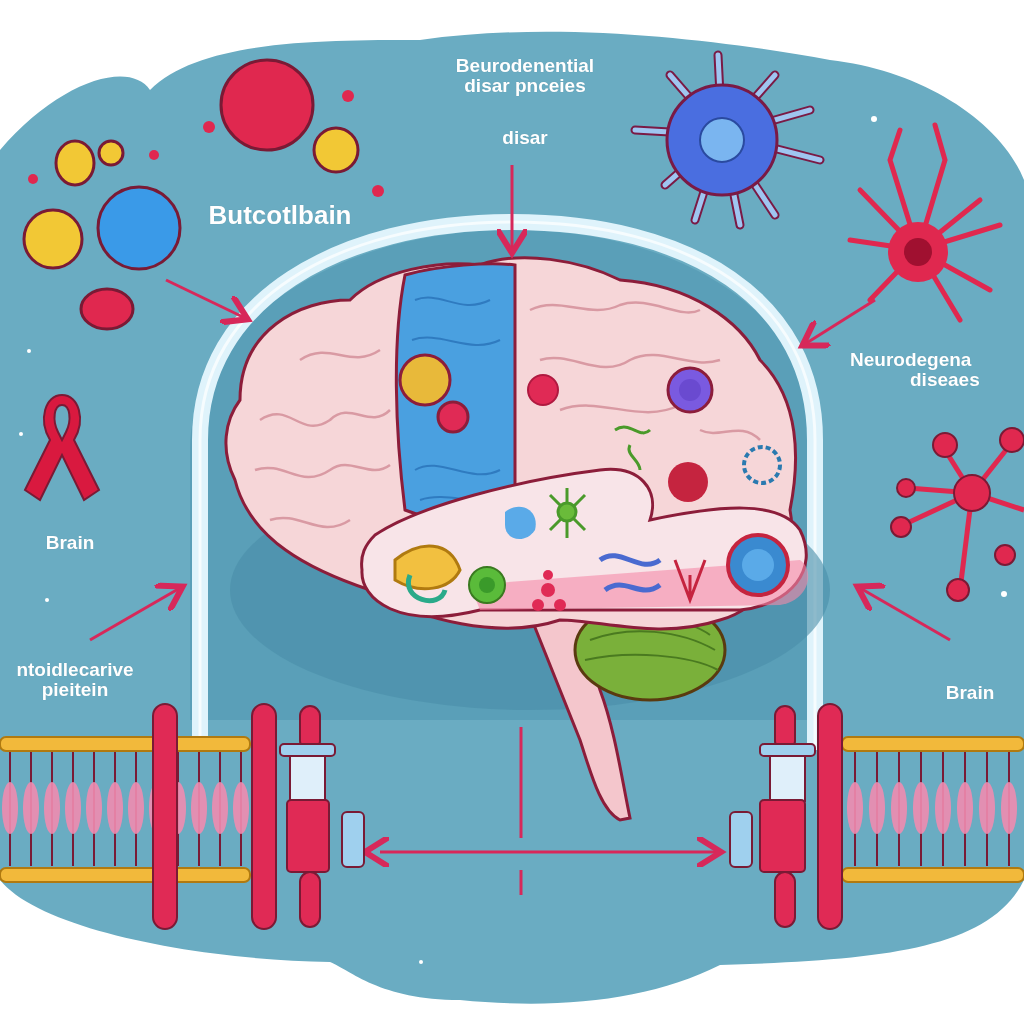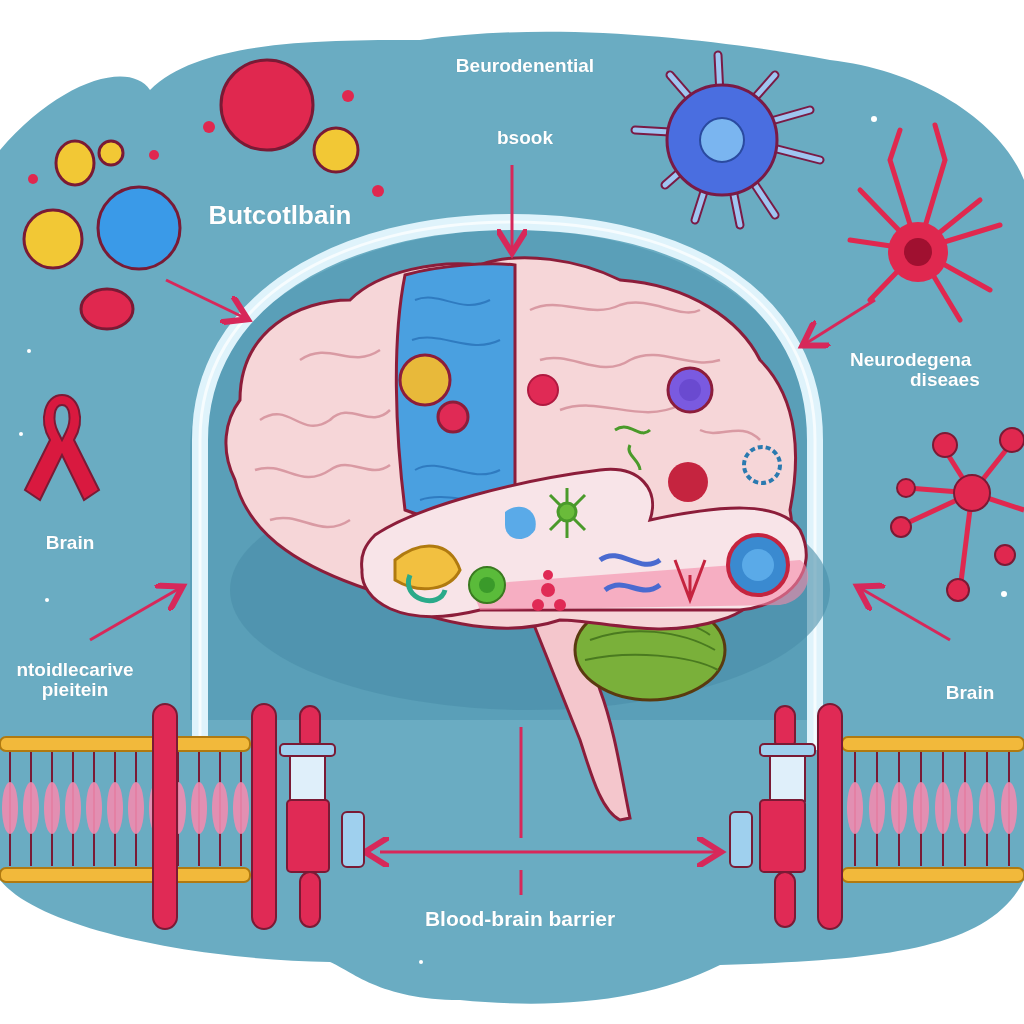--- a/index.html
+++ b/index.html
@@ -257,27 +257,27 @@
         <circle cx="29" cy="351" r="2"></circle>
       <circle cx="21" cy="434" r="2"></circle>
         <circle cx="47" cy="600" r="2"></circle>
         <circle cx="421" cy="962" r="2"></circle>
     </g>
   </svg>
 
   
   <div class="lbl" style="left:405px; top:56px; width:240px; font-size:19px;">
     <span>Beurodenential</span>
+    <span>disar pnceies</span>
   </div>
-  <div class="lbl" style="left:470px; top:128px; width:110px; font-size:19px;">bsook</div>
+  <div class="lbl" style="left:470px; top:128px; width:110px; font-size:19px;">disar</div>
   <div class="lbl" style="left:205px; top:202px; width:150px; font-size:26px;">Butcotlbain</div>
   <div class="lbl" style="left:30px; top:533px; width:80px; font-size:19px;">Brain</div>
   <div class="lbl" style="left:-10px; top:660px; width:170px; font-size:19px;">
     <span>ntoidlecarive</span>
     <span>pieitein</span>
   </div>
   <div class="lbl" style="left:850px; top:350px; width:190px; font-size:19px; text-align:left;">
     <span>Neurodegena</span>
     <span style="padding-left:60px;">diseaes</span>
   </div>
   <div class="lbl" style="left:930px; top:683px; width:80px; font-size:19px;">Brain</div>
-  <div class="lbl" style="left:400px; top:908px; width:240px; font-size:21px;">Blood-brain barrier</div>
 </div>
 
 </body></html>

